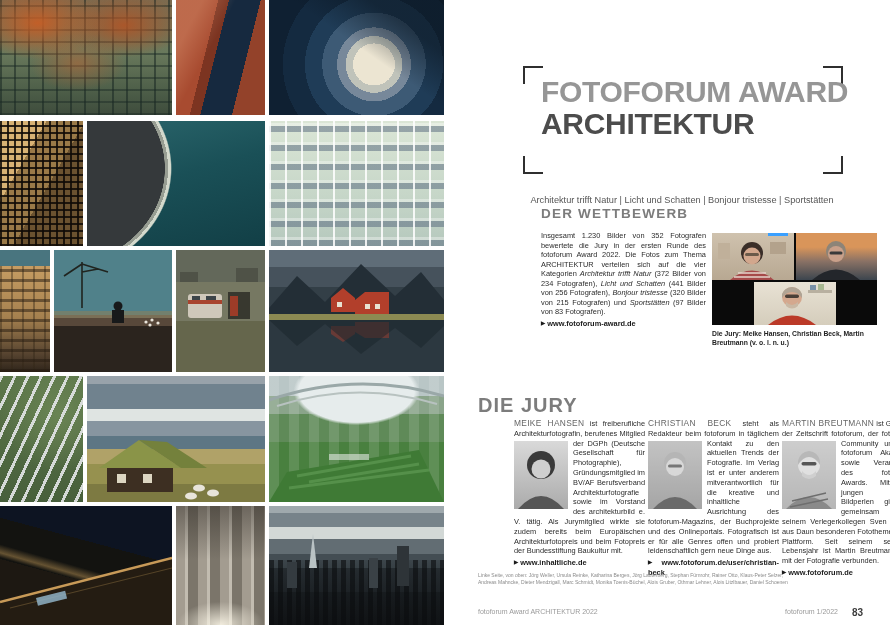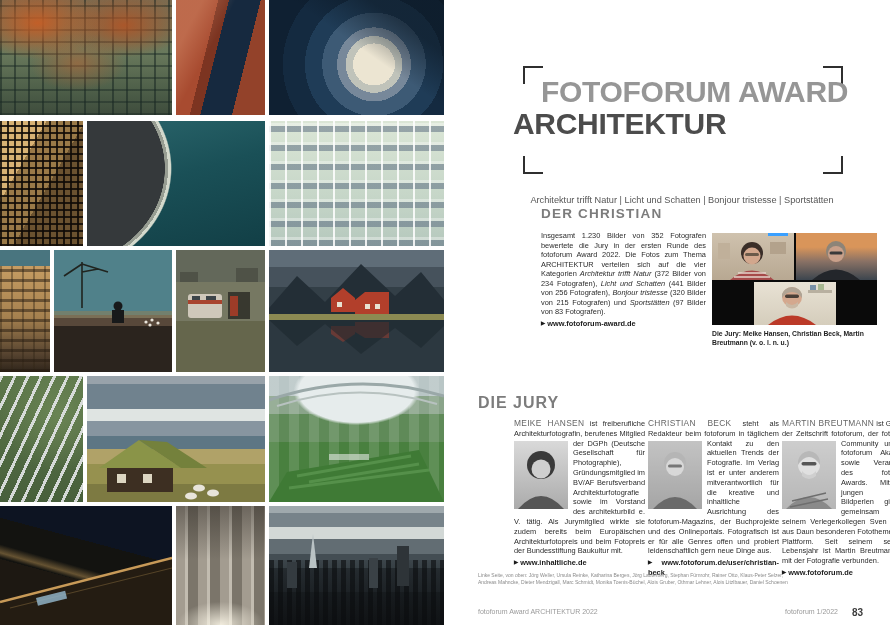--- a/index.html
+++ b/index.html
@@ -70,36 +70,36 @@
     repeating-linear-gradient(90deg, rgba(10,12,14,.6) 0 5px, rgba(10,12,14,0) 5px 9px),
     linear-gradient(180deg, rgba(30,36,40,.2), rgba(14,16,18,.85));}
 
   
   .bracket{position:absolute;width:18px;height:16px;border:0 solid #2f2f2f;}
   #br-tl{left:523px;top:66px;border-left-width:2px;border-top-width:2px;}
   #br-tr{left:823px;top:66px;border-right-width:2px;border-top-width:2px;}
   #br-bl{left:523px;top:156px;border-left-width:2px;border-bottom-width:2px;}
   #br-br{left:823px;top:156px;border-right-width:2px;border-bottom-width:2px;}
   #title1{left:541px;top:76px;font-size:30px;line-height:31px;font-weight:bold;color:#969696;letter-spacing:-.3px;text-align:right;}
-  #title2{left:513px;top:108px;font-size:30px;line-height:31px;font-weight:bold;color:#4c4c4c;letter-spacing:-.3px;}
+  #title2{left:541px;top:108px;font-size:30px;line-height:31px;font-weight:bold;color:#4c4c4c;letter-spacing:-.3px;}
   #subtitle{left:523px;top:147px;width:318px;text-align:center;font-size:9.2px;color:#555;margin-top:48px;}
   #wb-heading{left:541px;top:206px;font-size:13.5px;font-weight:bold;color:#7c7c7c;letter-spacing:1.2px;}
   #wb-text{left:541px;top:231px;width:165px;font-size:7.4px;line-height:9.5px;color:#2b2b2b;text-align:justify;}
   #wb-text .it{font-style:italic;}
   #wb-para2{text-indent:7px;margin-top:0;}
   .linkline{font-weight:bold;color:#1a1a1a;margin-top:2px;}
   .arr{font-size:5.5px;vertical-align:1px;color:#1a1a1a;}
   #jurycall{left:712px;top:233px;width:165px;height:92px;background:#0a0a0a;}
   .jc-cell{position:absolute;overflow:hidden;}
   .jc-cell svg{position:absolute;inset:0;width:100%;height:100%;}
   #jc-tl{left:0;top:0;width:82px;height:47px;background:linear-gradient(180deg,#cfc2ae,#b8a892);}
   #jc-tr{left:84px;top:0;width:81px;height:47px;background:linear-gradient(180deg,#d9955a 0 30%,#8a7265 60%,#3c454e);}
   #jc-b{left:42px;top:49px;width:82px;height:43px;background:linear-gradient(180deg,#e8e2d4,#d5cdbc);}
   #jc-caption{left:712px;top:330px;width:168px;font-size:6.8px;line-height:8.6px;font-weight:bold;color:#222;}
-  #dj-heading{left:478px;top:394px;font-size:16px;font-weight:bold;color:#7c7c7c;letter-spacing:1px;}
+  #dj-heading{left:478px;top:394px;font-size:20px;font-weight:bold;color:#7c7c7c;letter-spacing:1px;}
   .jcol{position:absolute;top:419px;width:131px;font-size:7.4px;line-height:9.8px;color:#2b2b2b;text-align:justify;margin-left:36px;}
   #jcol-0{left:478px;} #jcol-1{left:612px;} #jcol-2{left:746px;}
   .jname{font-size:8.4px;color:#666;letter-spacing:.3px;}
   .portrait{display:block;float:left;width:54px;height:68px;margin:2px 5px 2px 0;
     background:linear-gradient(180deg,#d9d9d9,#ababab);position:relative;overflow:hidden;}
   .portrait svg{position:absolute;inset:0;width:100%;height:100%;}
   #credits{left:478px;top:572px;width:402px;font-size:5px;line-height:6.6px;color:#8a8a8a;}
   #footer-left{left:478px;top:608px;font-size:7px;color:#9a9a9a;}
   #footer-issue{left:718px;top:608px;width:120px;text-align:right;font-size:7px;color:#9a9a9a;}
   #footer-page{left:852px;top:607px;font-size:10px;font-weight:bold;color:#3c3c3c;}
@@ -204,21 +204,21 @@
 
   <div class="bracket" id="br-tl"></div>
   <div class="bracket" id="br-tr"></div>
   <div class="bracket" id="br-bl"></div>
   <div class="bracket" id="br-br"></div>
 
   <div class="abs" id="title1">FOTOFORUM AWARD</div>
   <div class="abs" id="title2">ARCHITEKTUR</div>
   <div class="abs" id="subtitle">Architektur trifft Natur | Licht und Schatten | Bonjour tristesse | Sportstätten</div>
 
-  <div class="abs" id="wb-heading">DER CHRISTIAN</div>
+  <div class="abs" id="wb-heading">DER WETTBEWERB</div>
 
   <div class="abs" id="wb-text">
     <p style="margin:0;"><span>Insgesamt 1.230 Bilder von 352 Fotografen bewertete die Jury in der ersten Runde des fotoforum Award 2022. Die Fotos zum Thema ARCHITEKTUR verteilen sich auf die vier Kategorien </span><span class="it">Architektur trifft Natur</span><span> (372 Bilder von 234 Fotografen), </span><span class="it">Licht und Schatten</span><span> (441 Bilder von 256 Fotografen), </span><span class="it">Bonjour tristesse</span><span> (320 Bilder von 215 Fotografen) und </span><span class="it">Sportstätten</span><span> (97 Bilder von 83 Fotografen).</span></p>
     <div class="linkline"><span class="arr">▶</span> <span>www.fotoforum-award.de</span></div>
   </div>
 
   <div class="abs" id="jurycall">
     <div class="jc-cell" id="jc-tl">
       <svg viewBox="0 0 82 47" preserveAspectRatio="none">
         <rect x="56" y="0" width="20" height="3" fill="#3aa0ff"></rect>

